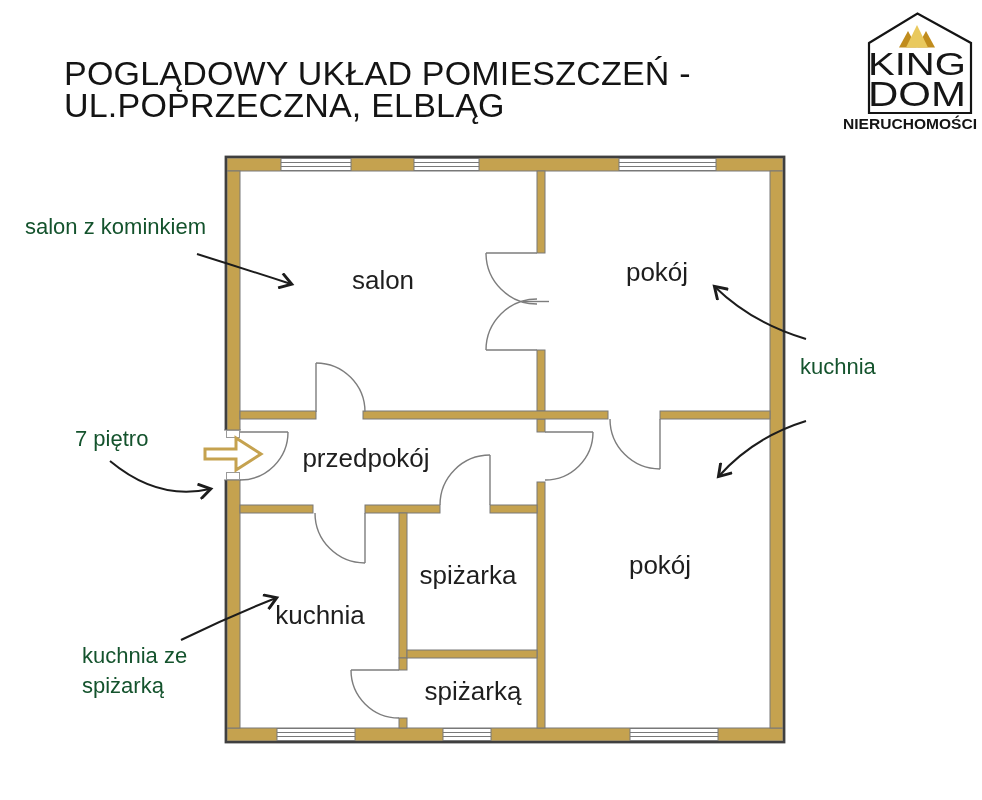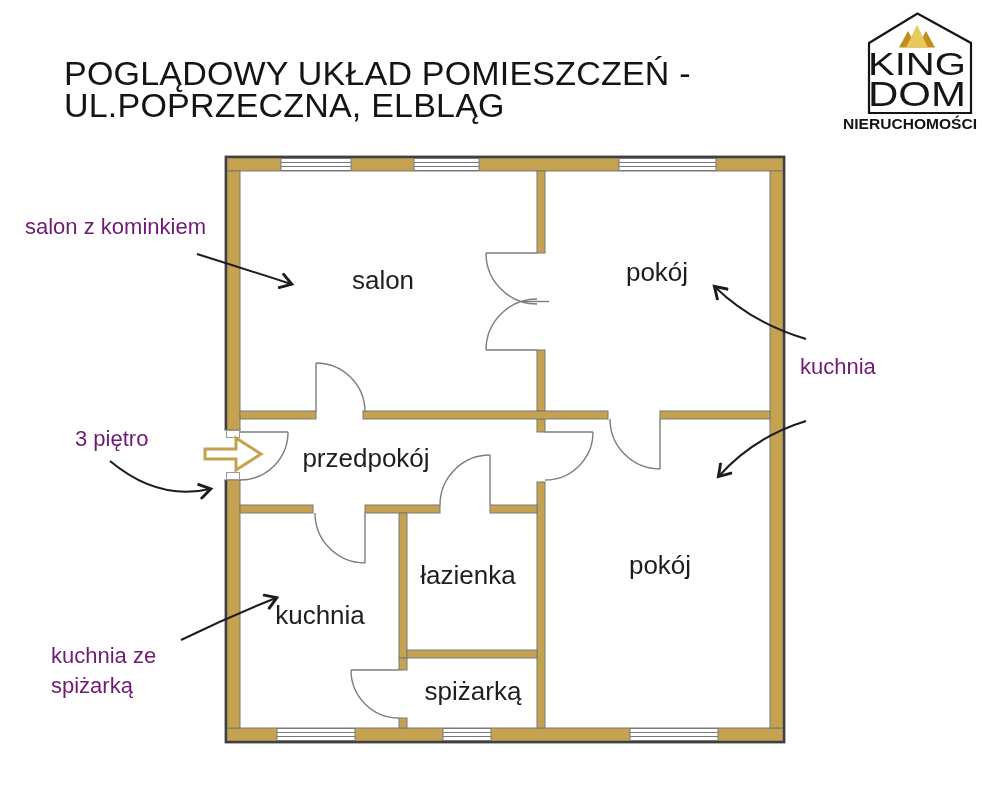--- a/index.html
+++ b/index.html
@@ -11,21 +11,21 @@
   .abs{position:absolute;}
   .title{
     left:64px;top:57px;font-size:34px;line-height:32px;font-weight:400;
     color:#141414;letter-spacing:0.2px;white-space:nowrap;
   }
   .room-label{
     position:absolute;transform:translate(-50%,-50%);
     font-size:26px;color:#1e1e1e;white-space:nowrap;
   }
   .note{
-    position:absolute;font-size:22px;line-height:30px;color:#701a75;white-space:nowrap;
+    position:absolute;font-size:22px;line-height:30px;color:#14532d;white-space:nowrap;
   }
   svg{position:absolute;left:0;top:0;}
 </style>
 </head>
 <body>
 
 <svg width="982" height="800" viewBox="0 0 982 800">
   <defs>
     <marker id="ah" viewBox="0 0 10 10" refX="7.5" refY="5" markerWidth="8.5" markerHeight="8.5" orient="auto-start-reverse">
       <path d="M1,0.5 L8,5 L1,9.5" fill="none" stroke="#1c1c1c" stroke-width="1.7"></path>
@@ -164,33 +164,33 @@
 </svg>
 
 <div class="abs title">
   <div>POGLĄDOWY UKŁAD POMIESZCZEŃ -</div>
   <div>UL.POPRZECZNA, ELBLĄG</div>
 </div>
 
 <div class="room-label" style="left:383px;top:280px">salon</div>
 <div class="room-label" style="left:657px;top:272px">pokój</div>
 <div class="room-label" style="left:366px;top:458px">przedpokój</div>
-<div class="room-label" style="left:468px;top:575px">łazienka</div>
+<div class="room-label" style="left:468px;top:575px">spiżarka</div>
 <div class="room-label" style="left:320px;top:615px">kuchnia</div>
 <div class="room-label" style="left:473px;top:691px">spiżarką</div>
 <div class="room-label" style="left:660px;top:565px">pokój</div>
 
 <div class="note" style="left:25px;top:212px">
   <div>salon z kominkiem</div>
 </div>
 
 <div class="note" style="left:75px;top:424px">
-  <div>3 piętro</div>
+  <div>7 piętro</div>
 </div>
 
-<div class="note" style="left:51px;top:641px">
+<div class="note" style="left:82px;top:641px">
   <div>kuchnia ze</div>
   <div>spiżarką</div>
 </div>
 
 <div class="note" style="left:800px;top:352px">
   <div>kuchnia</div>
 </div>
 
 </body></html>

